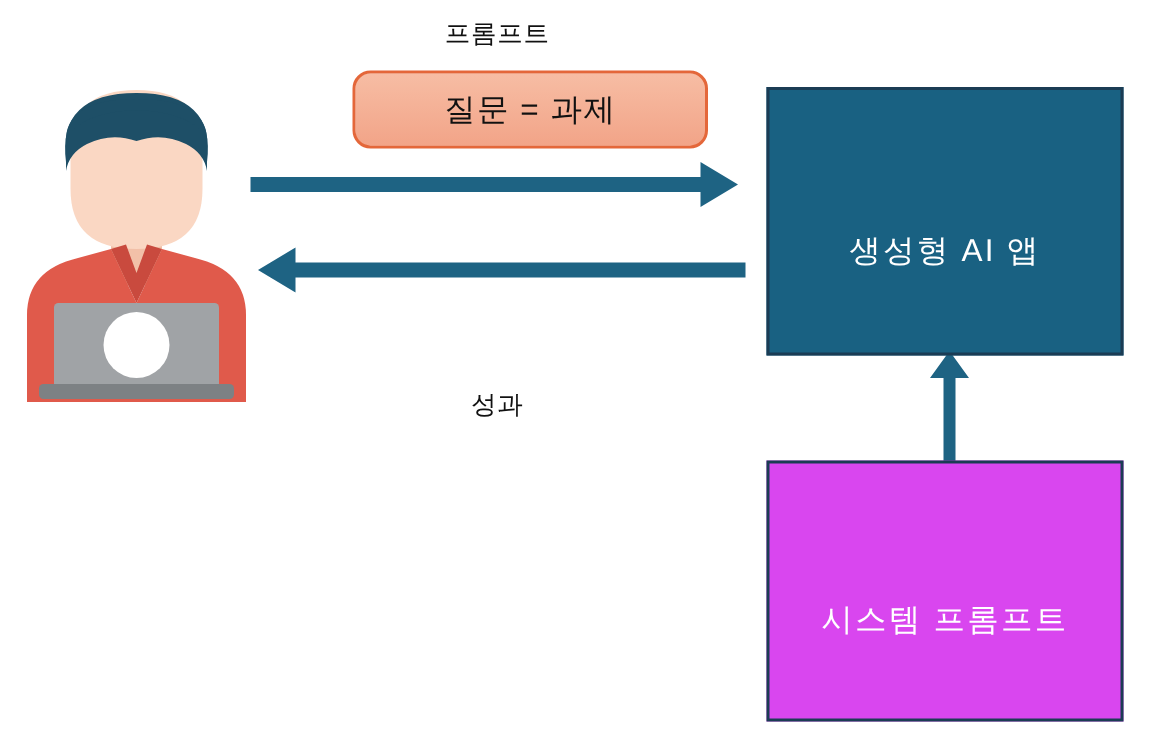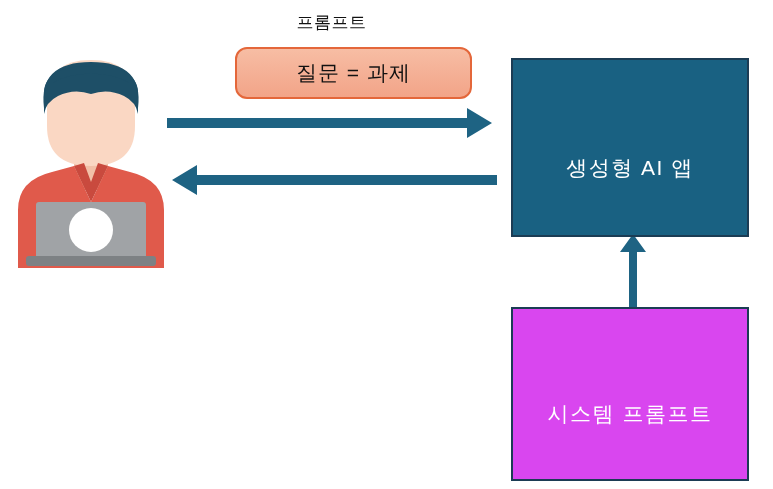--- a/index.html
+++ b/index.html
@@ -161,14 +161,15 @@
     <span class="node-label">시스템 프롬프트</span>
   </div>
 
   <div class="caption" id="caption-prompt">프롬프트</div>
 
   <div class="pill" id="pill-prompt">
     <span class="pill-label">질문 = 과제</span>
   </div>
 
 
+  <div class="caption" id="caption-outcome">성과</div>
 
 </div>
 
 </body></html>

